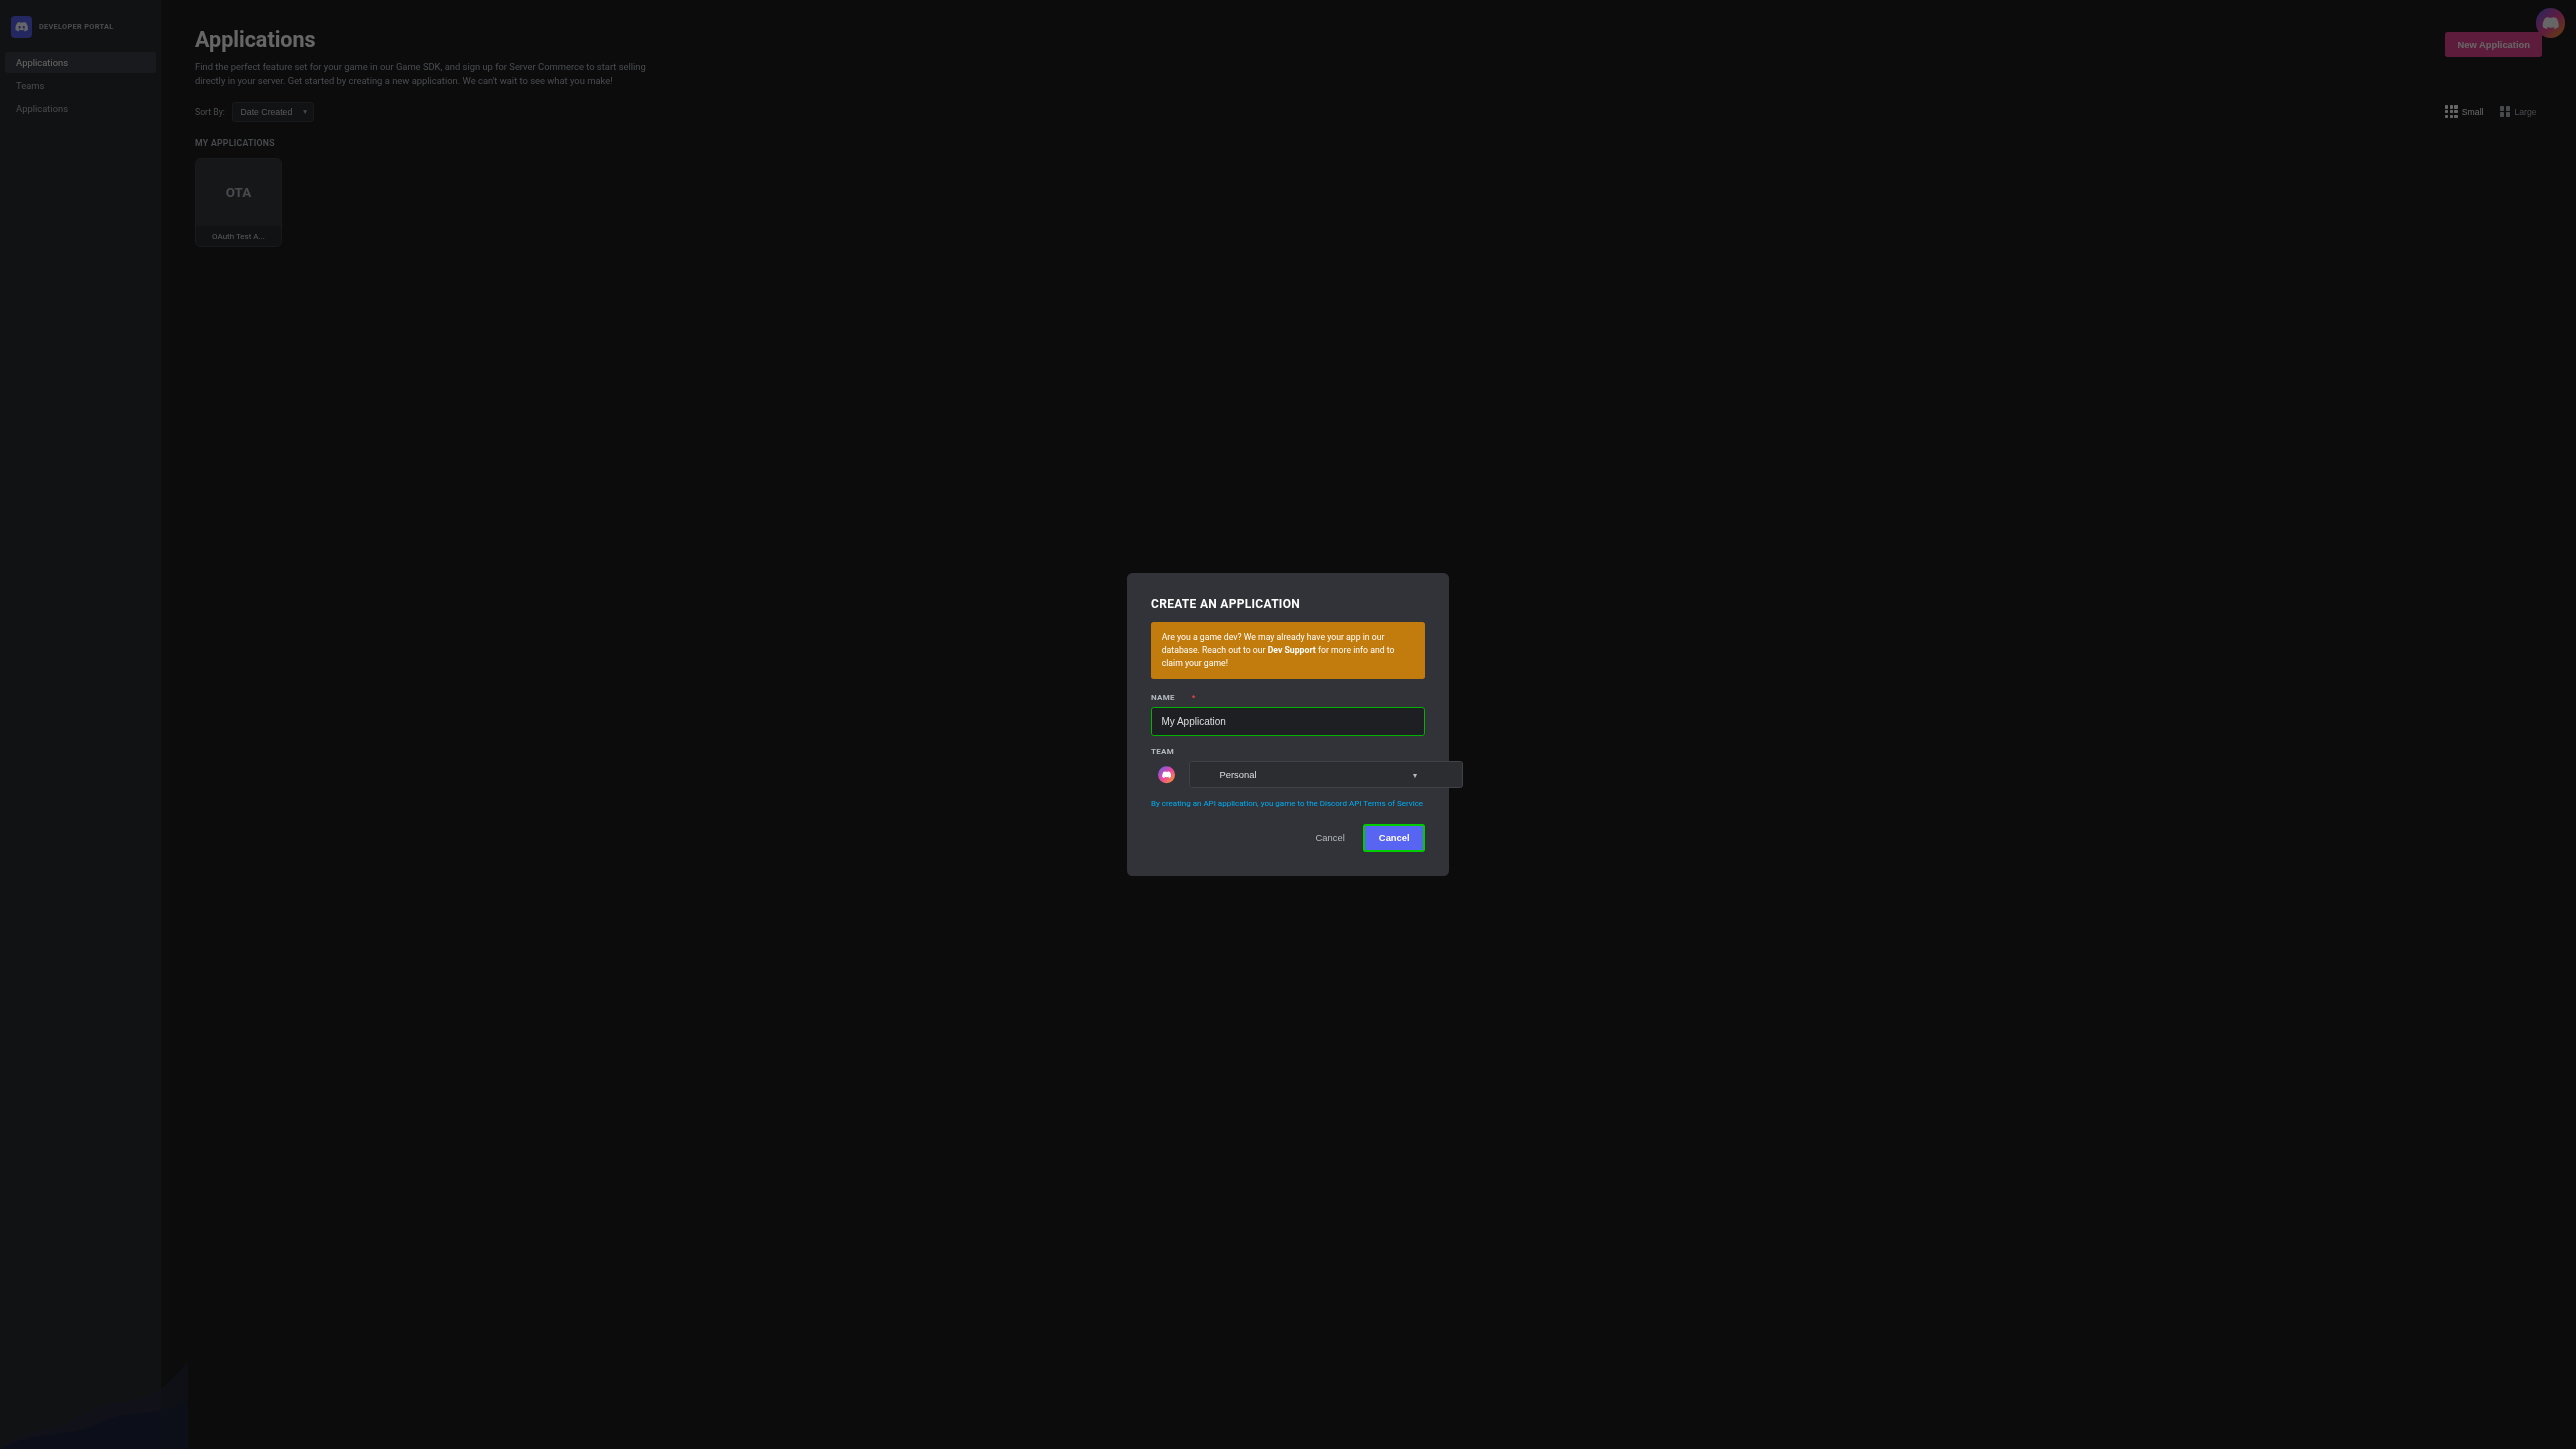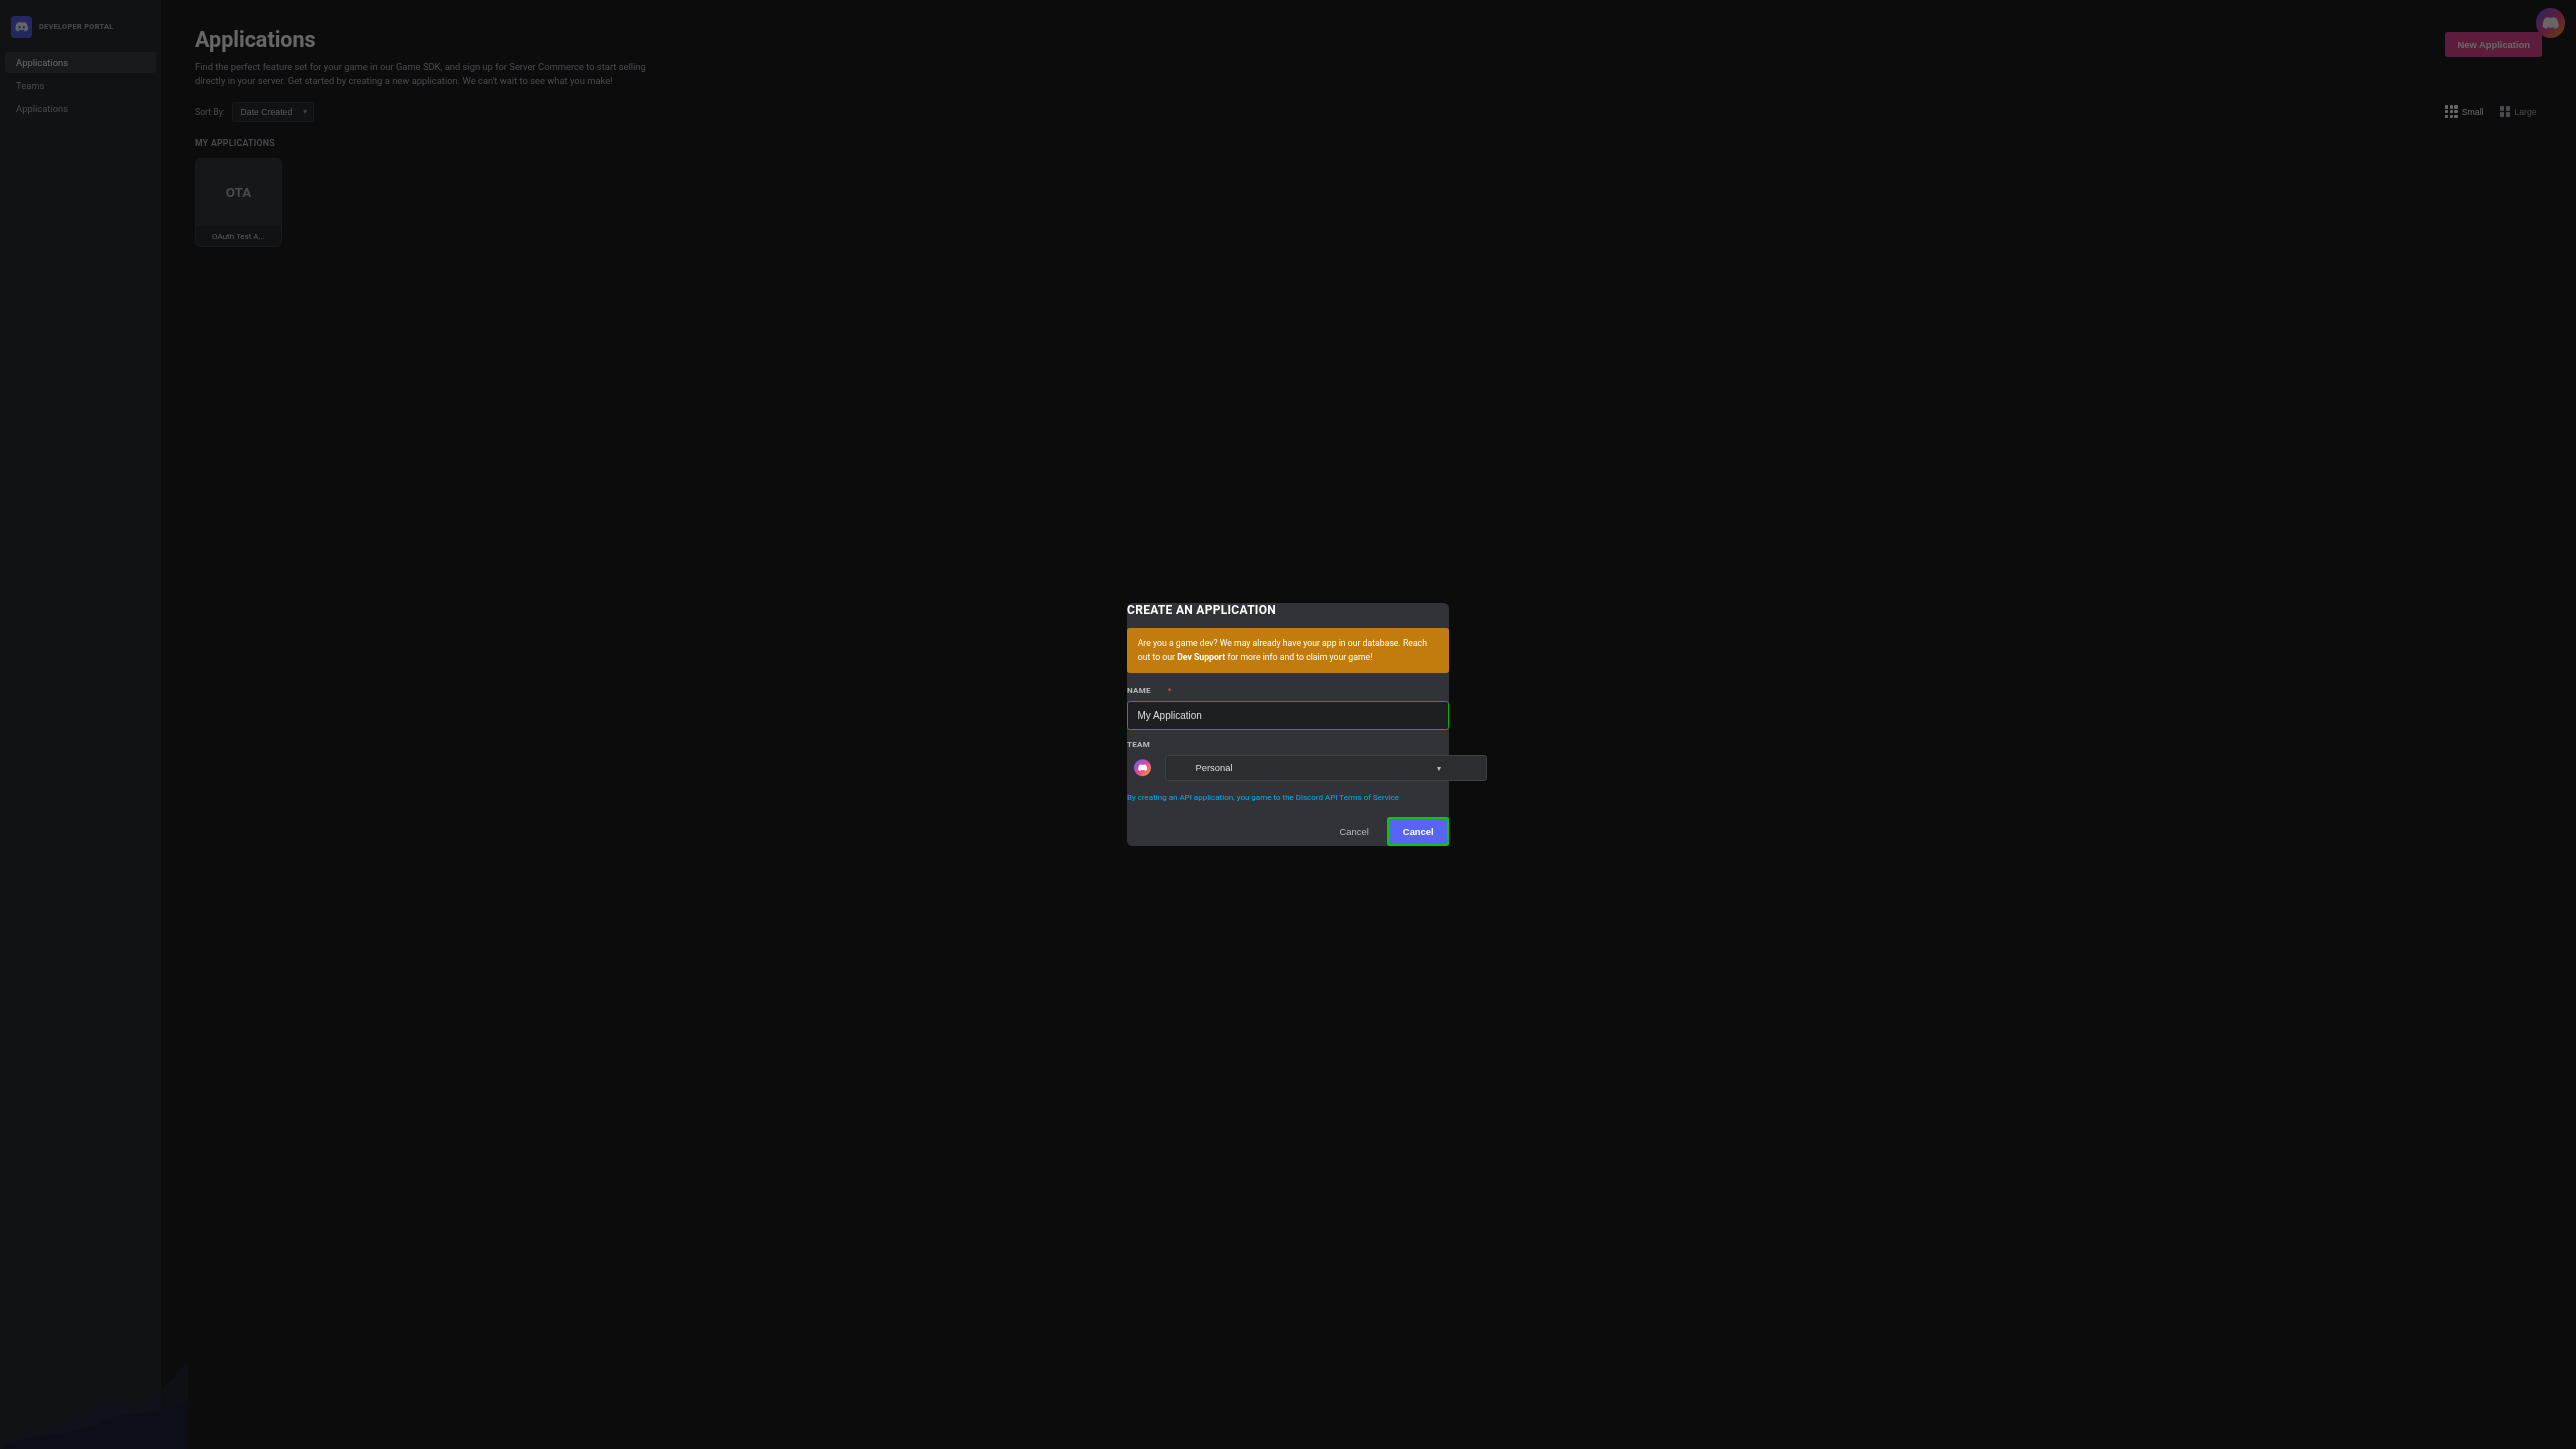--- a/index.html
+++ b/index.html
@@ -284,21 +284,21 @@
       display: flex;
       align-items: center;
       justify-content: center;
       z-index: 200;
     }
 
     .modal {
       background: #313338;
       border-radius: 5.4px;
       width: 322px;
-      padding: 0;
+      padding: 24px;
       position: relative;
     }
 
     .modal-title {
       font-size: 12px;
       font-weight: 700;
       color: #ffffff;
       text-transform: uppercase;
       margin-bottom: 10.7px;
       letter-spacing: 0.3px;

